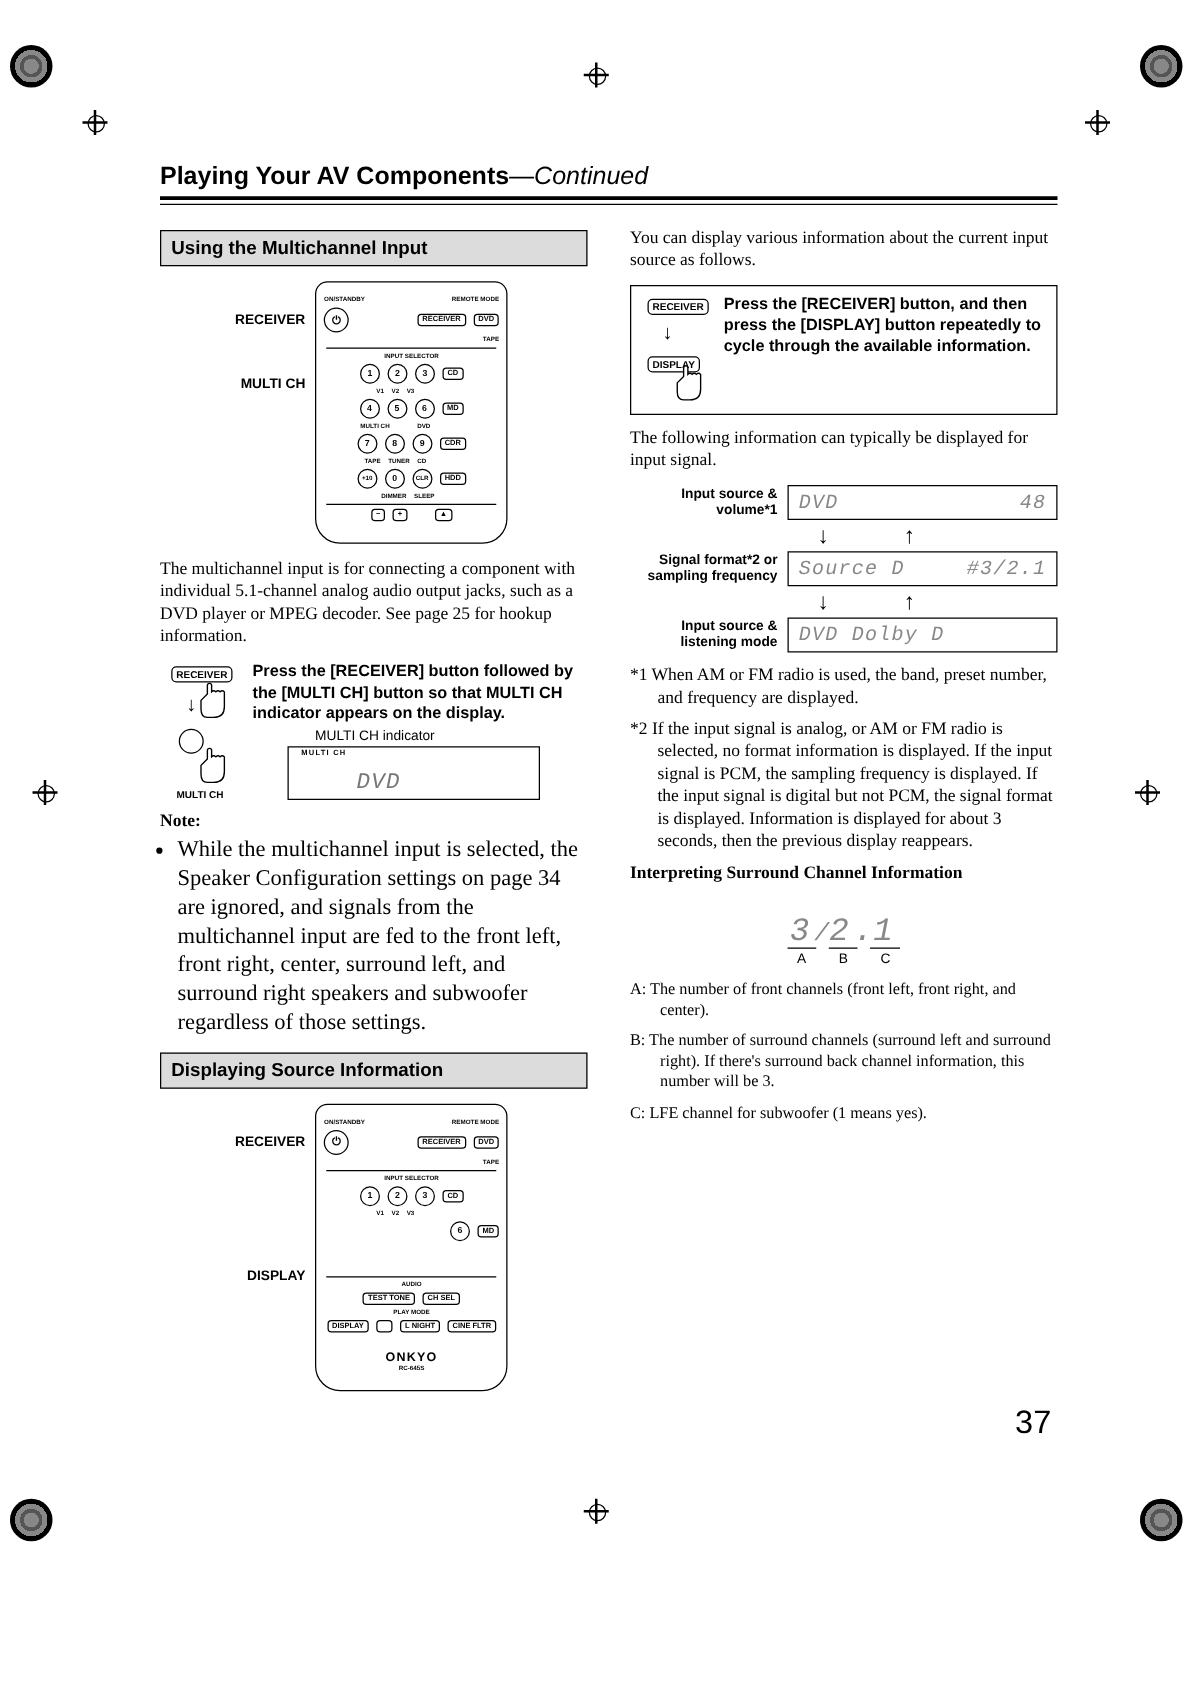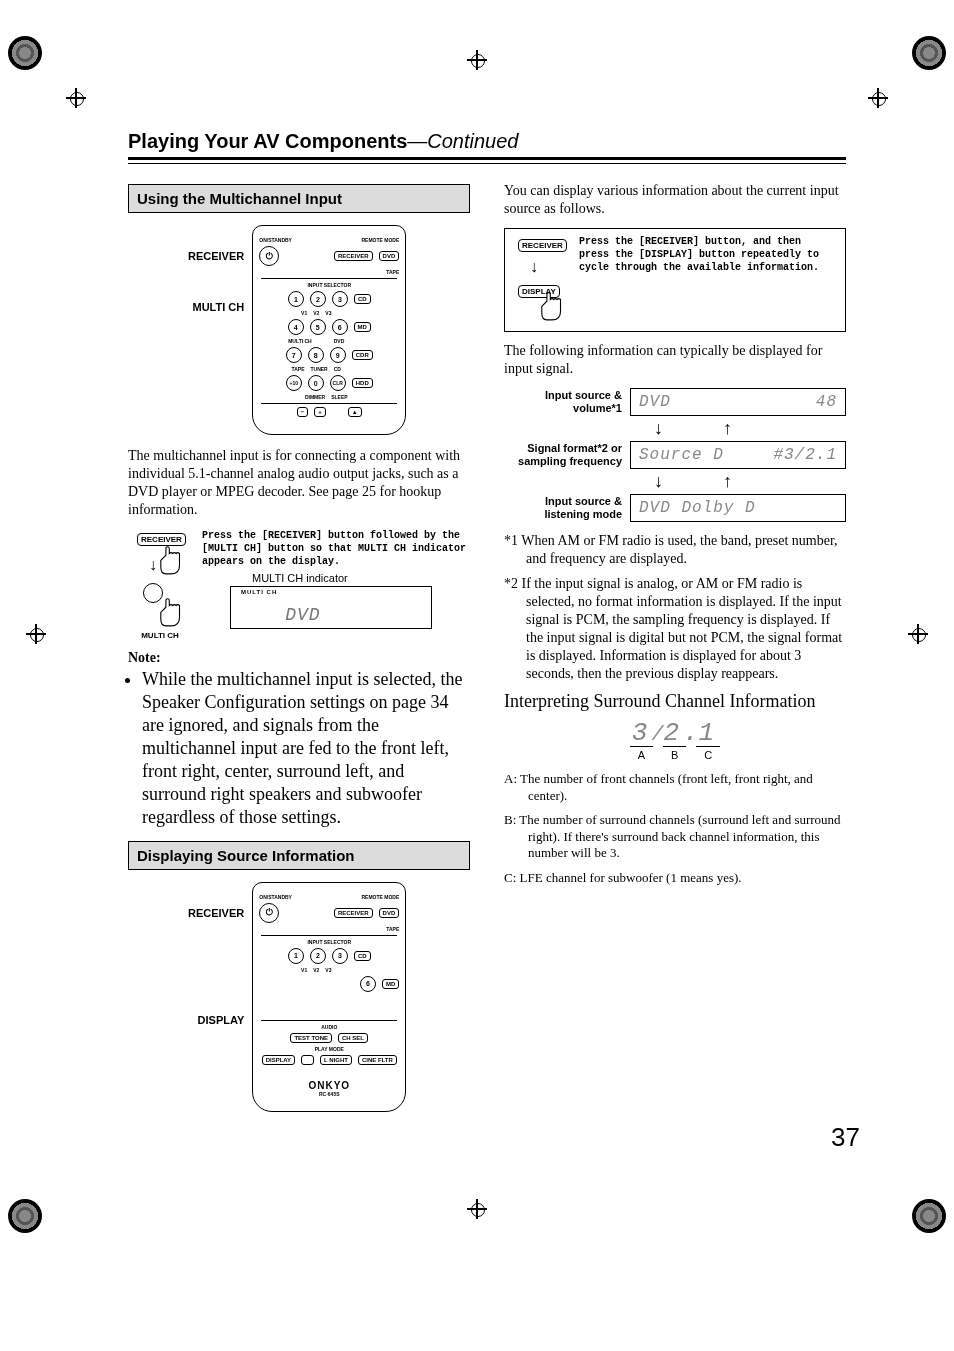--- a/index.html
+++ b/index.html
@@ -44,47 +44,47 @@
 
   
   .instr{display:flex;gap:10px;margin-bottom:10px;}
   .iconcol{width:64px;display:flex;flex-direction:column;align-items:center;gap:2px;border:0 solid #000;}
   .handbox{width:62px;height:50px;position:relative;}
   .handbox .pill{position:absolute;top:4px;left:8px;border:1.5px solid #000;border-radius:4px;font-family:Arial,Helvetica,sans-serif;font-weight:bold;font-size:8px;padding:1px 3px;background:#fff;}
   .handbox .hand{position:absolute;right:2px;bottom:0;width:36px;height:34px;}
   .handbox .arrow-down{position:absolute;left:20px;top:28px;font-size:16px;line-height:1;}
   .multichlbl{font-family:Arial,Helvetica,sans-serif;font-weight:bold;font-size:8px;margin-top:-2px;}
   .instr .txt{flex:1;}
-  .instrbold{font-family:Liberation Mono, monospace;font-weight:bold;font-size:10px;line-height:1.3;margin-bottom:4px;}
+  .instrbold{font-family:Liberation Sans, sans-serif;font-weight:bold;font-size:13px;line-height:1.3;margin-bottom:4px;}
 
   
   .panel{border:1px solid #000;height:38px;font-family:"Courier New",monospace;font-style:italic;color:#777;font-size:18px;letter-spacing:1px;display:flex;align-items:flex-end;padding:0 10px 3px;gap:8px;}
   .panel.small{width:180px;margin-left:28px;}
   .panel .marker{position:relative;font-family:Arial,Helvetica,sans-serif;font-size:6px;font-weight:bold;font-style:normal;color:#000;align-self:flex-start;margin-top:2px;}
   .indlabel{font-family:Arial,Helvetica,sans-serif;font-size:11px;margin-left:50px;margin-bottom:2px;}
 
   
   .disp-row{display:flex;align-items:center;gap:8px;margin:2px 0;}
   .disp-lbl{width:118px;text-align:right;font-family:Arial,Helvetica,sans-serif;font-weight:bold;font-size:11px;line-height:1.15;}
   .disp-panel{flex:1;border:1px solid #000;height:26px;display:flex;align-items:center;padding:0 8px;font-family:"Courier New",monospace;font-style:italic;color:#888;font-size:16px;letter-spacing:1px;}
   .disp-panel .r{margin-left:auto;}
   .arrows{margin-left:150px;font-size:18px;display:flex;gap:60px;color:#000;}
 
   .defs p{margin:0 0 8px;text-indent:-22px;padding-left:22px;}
-  .sub-hd{font-weight:normal;font-size:18px;margin:8px 0 6px;}
+  .sub-hd{font-weight:bold;font-size:14px;margin:8px 0 23px;}
 
   .surround-fig{margin:6px auto 10px;width:150px;text-align:center;}
   .surround-num{font-family:"Courier New",monospace;font-style:italic;color:#888;font-size:26px;letter-spacing:4px;}
   .surround-num .slash{font-size:20px;letter-spacing:0;}
   .surround-under{display:flex;justify-content:center;gap:10px;font-family:Arial,Helvetica,sans-serif;font-size:11px;margin-top:-2px;}
   .surround-under span{border-top:1px solid #000;padding:2px 8px 0;}
 
   .abc p{margin:0 0 8px;text-indent:-24px;padding-left:24px;font-size:13px;line-height:1.28;}
 
-  .pagenum{position:absolute;bottom:116px;right:94px;font-family:Arial,Helvetica,sans-serif;font-size:26px;}
+  .pagenum{position:absolute;bottom:116px;right:113px;font-family:Arial,Helvetica,sans-serif;font-size:26px;}
 
   
   .hand svg{width:100%;height:100%;}
 </style>
 </head>
 <body>
 
 <div class="page">
   <div class="reg tl"></div>
   <div class="reg tr"></div>

